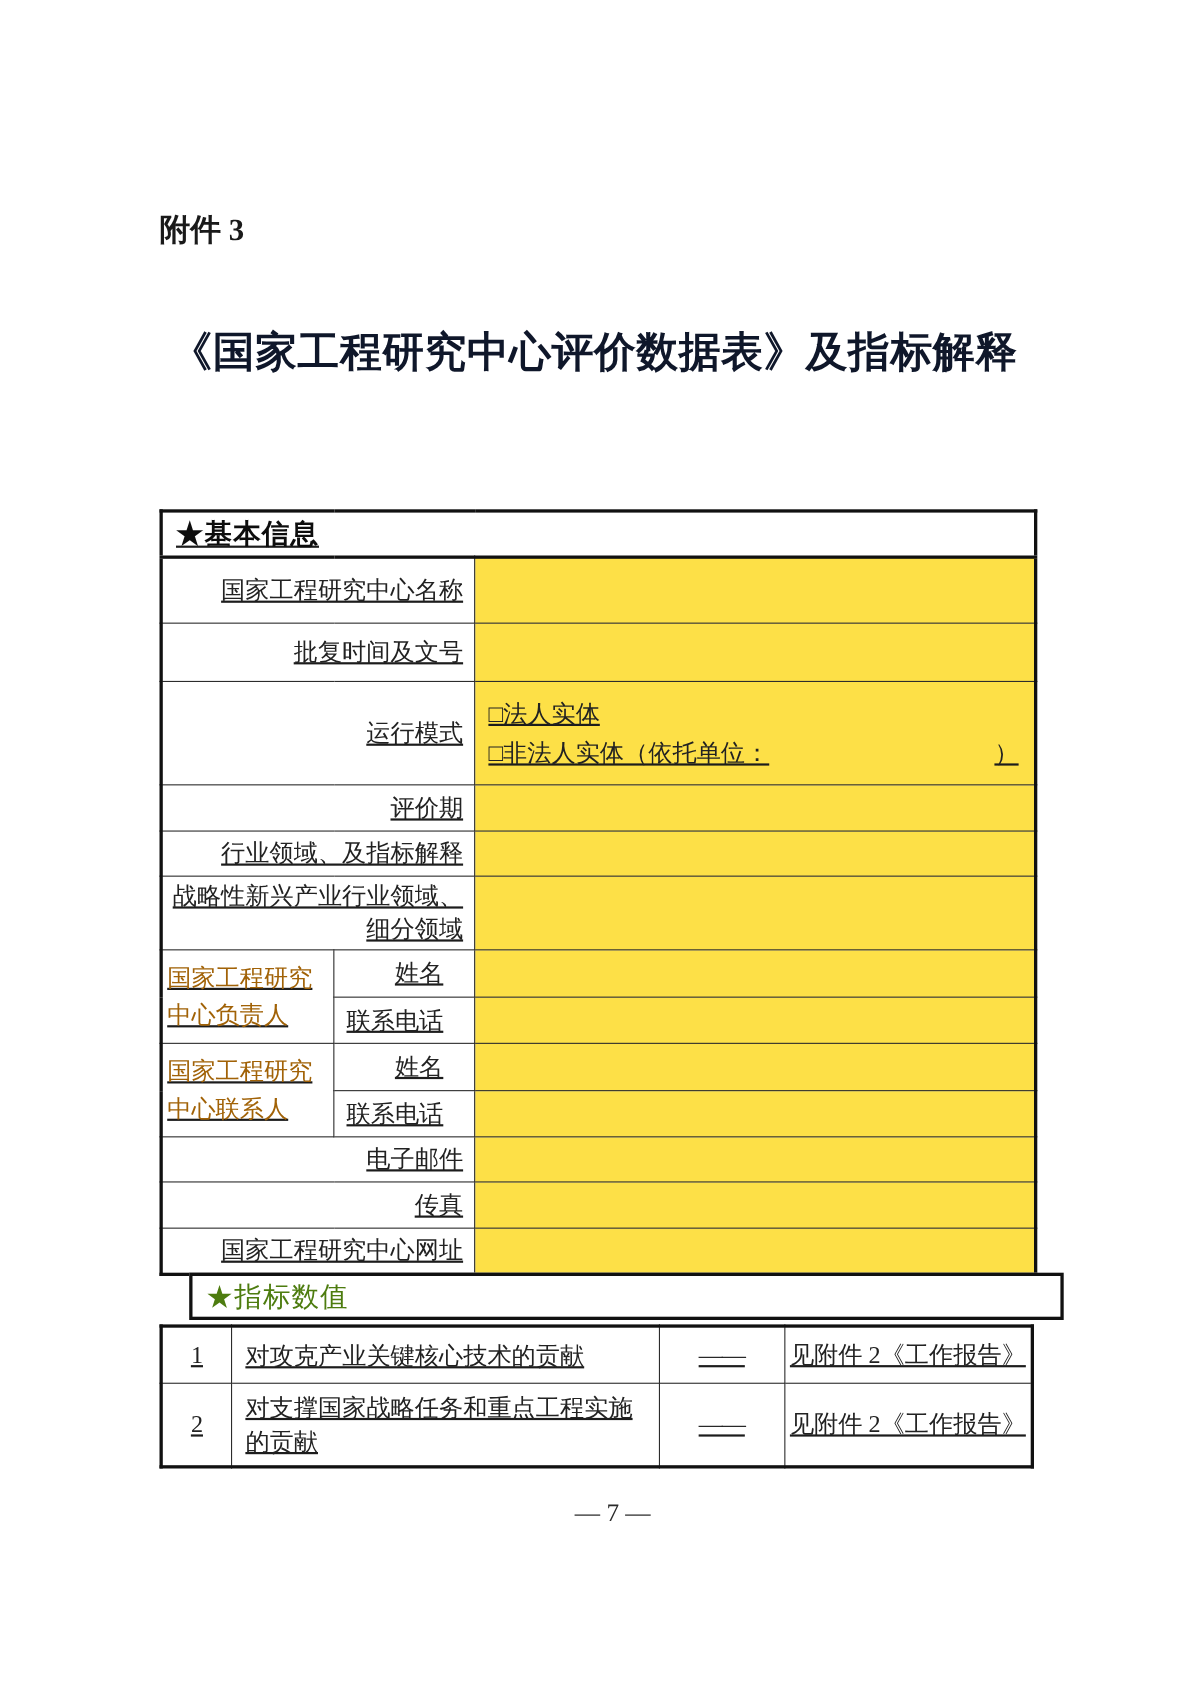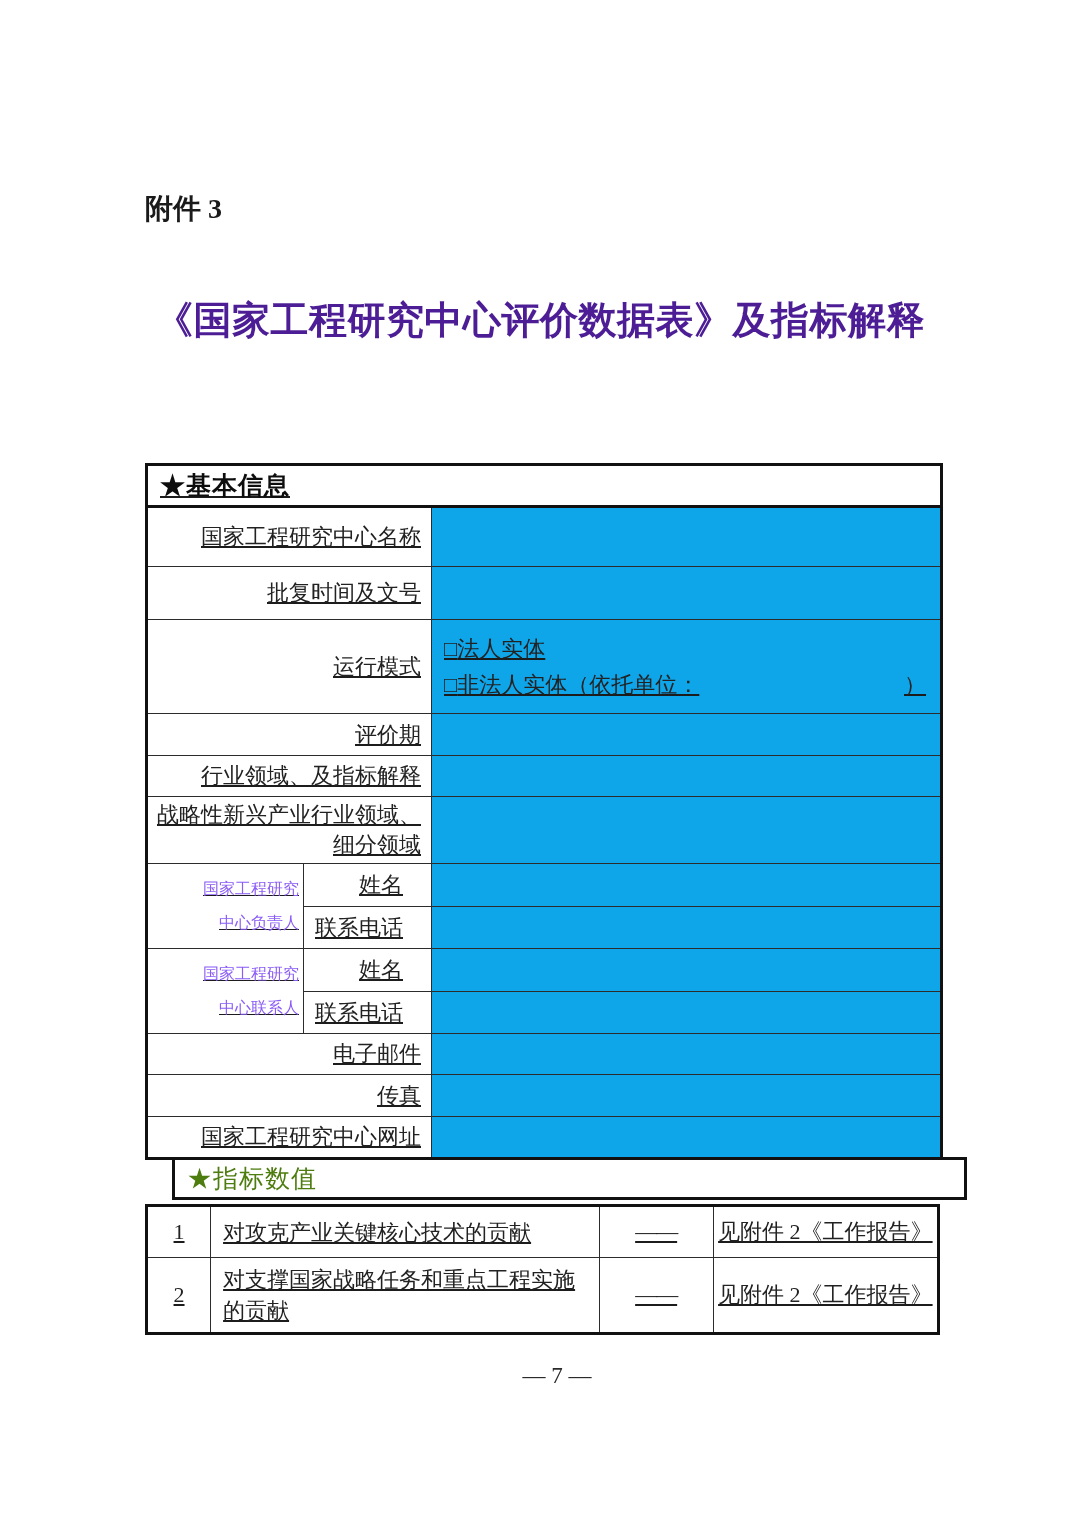--- a/index.html
+++ b/index.html
@@ -7,21 +7,21 @@
   body { font-family: "Liberation Serif", serif; color: #1c1c1c; }
   .page { position: relative; width: 1080px; height: 1336px; background: #ffffff; }
 
   .attachment-label {
     position: absolute; left: 145px; top: 190px;
     font-size: 28px; font-weight: bold; color: #1a1a1a;
     font-family: "Liberation Serif", serif;
   }
   .doc-title {
     position: absolute; left: 0; top: 295px; width: 1080px;
-    text-align: center; font-size: 38px; font-weight: bold; color: #4c1d95;
+    text-align: center; font-size: 38px; font-weight: bold; color: #0f172a;
     font-family: "Liberation Serif", serif; letter-spacing: 0.5px;
   }
   .section-heading {
     position: absolute; left: 200px; top: 407px;
     font-size: 27px; font-weight: bold; color: #111;
     font-family: "Liberation Sans", sans-serif; letter-spacing: 1px;
   }
 
   table { border-collapse: collapse; table-layout: fixed; text-decoration: underline; }
   td { vertical-align: middle; }
@@ -34,23 +34,23 @@
   .sec-row td {
     border-bottom: 3px solid #111;
     font-family: "Liberation Sans", sans-serif;
     font-weight: bold; font-size: 25px; color: #0d0d0d;
     padding-left: 12px; text-align: left; letter-spacing: 1px;
   }
   .lbl {
     text-align: right; padding-right: 10px; padding-left: 6px;
     font-size: 22px; color: #222; line-height: 30px;
   }
-  .lbl-center { text-align: right; padding: 2px 4px; font-size: 16px; color: #8b5cf6; line-height: 34px; }
+  .lbl-center { text-align: left; padding: 2px 4px; font-size: 22px; color: #a16207; line-height: 34px; }
   .sub-lbl { text-align: right; padding-right: 28px; font-size: 22px; color: #222; }
-  .val-cell { background: #0ea5e9; }
+  .val-cell { background: #fde047; }
 
   .mode-cell { padding: 8px 14px 8px 12px; font-size: 22px; color: #222; }
   .mode-line { line-height: 36px; white-space: nowrap; }
   .mode-line2 { display: flex; line-height: 36px; white-space: nowrap; }
   .paren-close { margin-left: auto; }
   .cb { display: inline; }
 
   .ind-section {
     position: absolute; left: 145px; top: 1157px; width: 795px; height: 43px;
     border: 3px solid #111; display: flex; align-items: center;

